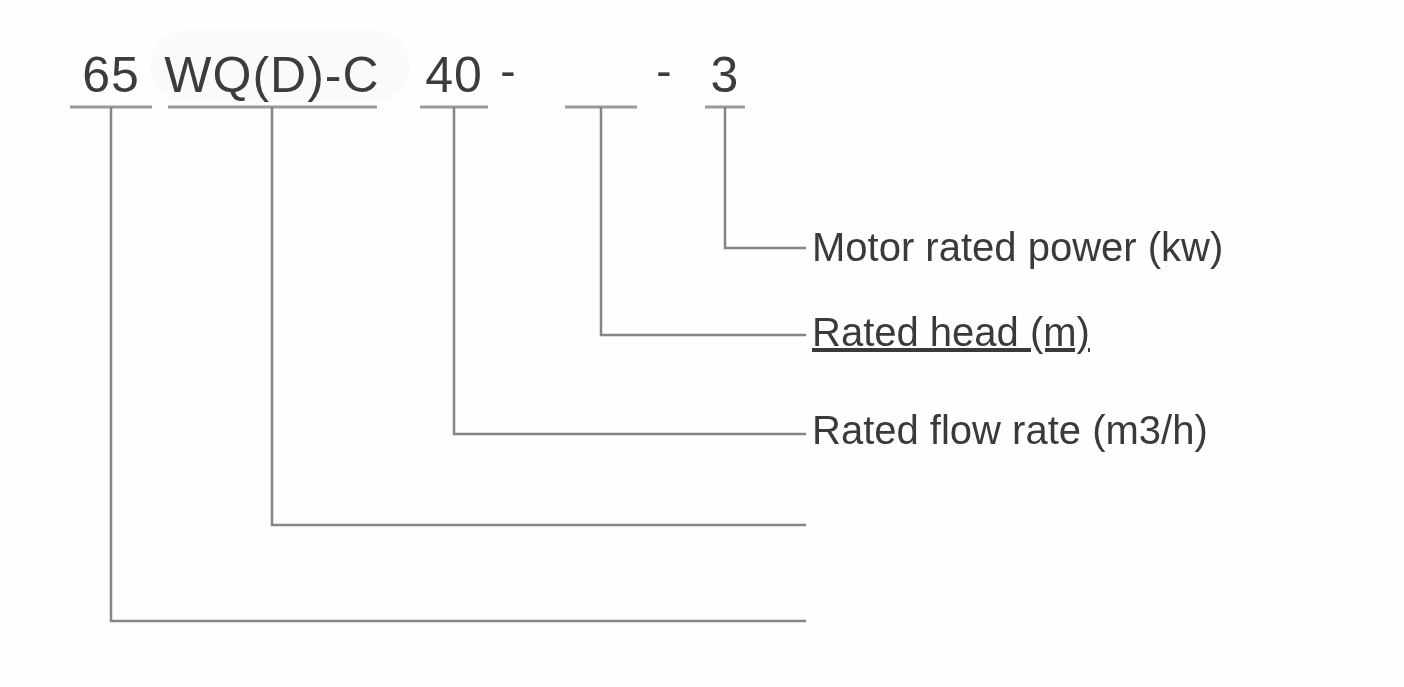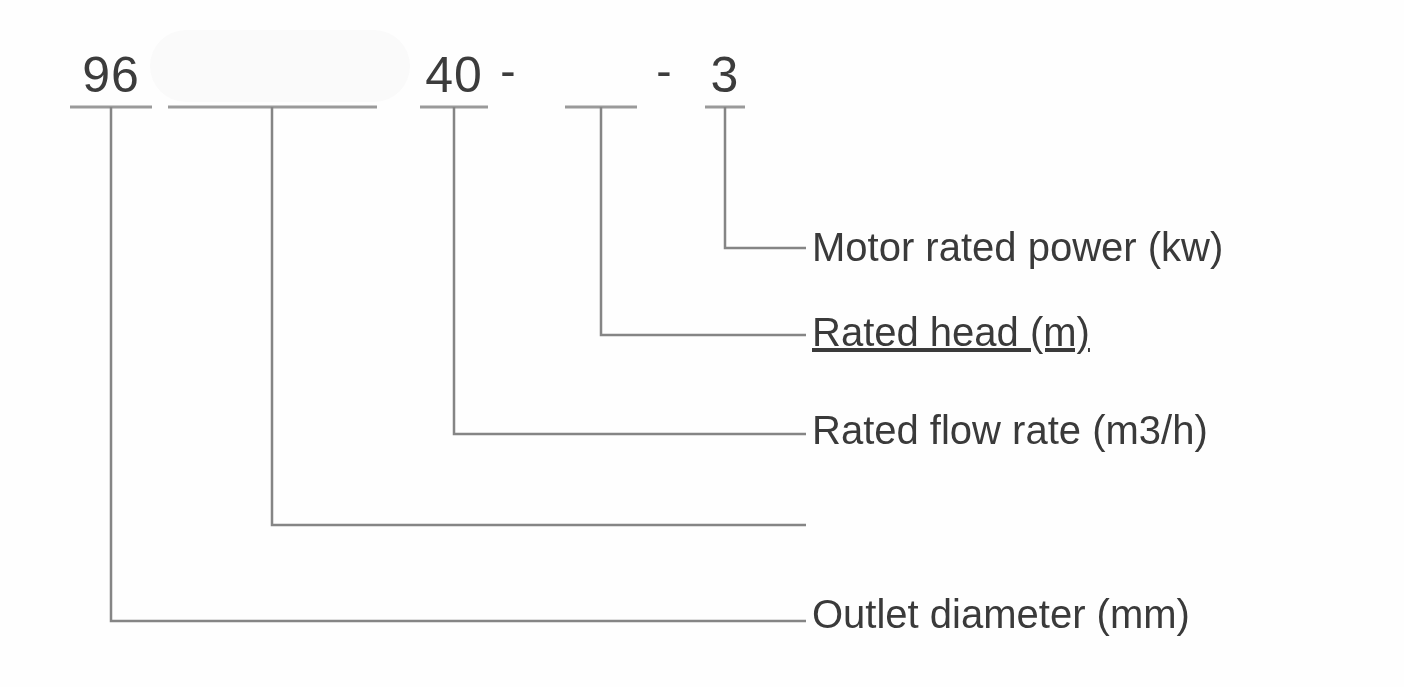--- a/index.html
+++ b/index.html
@@ -78,34 +78,34 @@
 
     <g stroke="#858585" stroke-width="2.5" fill="none">
       <path d="M725 107 V248 H806"></path>
       <path d="M601 107 V335 H806"></path>
       <path d="M454 107 V434 H806"></path>
       <path d="M272 107 V525 H806"></path>
       <path d="M111 107 V621 H806"></path>
     </g>
   </svg>
 
-  <div class="code-seg" style="left:51px;  width:120px;">96</div>
+  <div class="code-seg" style="left:51px;  width:120px;">65</div>
 
+  <div class="code-seg" style="left:152px; width:240px;">WQ(D)-C</div>
 
   <div class="code-seg" style="left:394px; width:120px;">40</div>
 
   <div class="sep" style="left:478px; width:60px;">-</div>
 
 
   <div class="sep" style="left:634px; width:60px;">-</div>
 
   <div class="code-seg" style="left:665px; width:120px;">3</div>
 
   <div class="leader-label" style="top:223px;">Motor rated power (kw)</div>
 
   <div class="leader-label" style="top:308px;text-decoration:underline;">Rated head (m)</div>
 
   <div class="leader-label" style="top:406px;">Rated flow rate (m3/h)</div>
 
 
-  <div class="leader-label" style="top:590px;">Outlet diameter (mm)</div>
 
 </div>
 
 </body></html>

